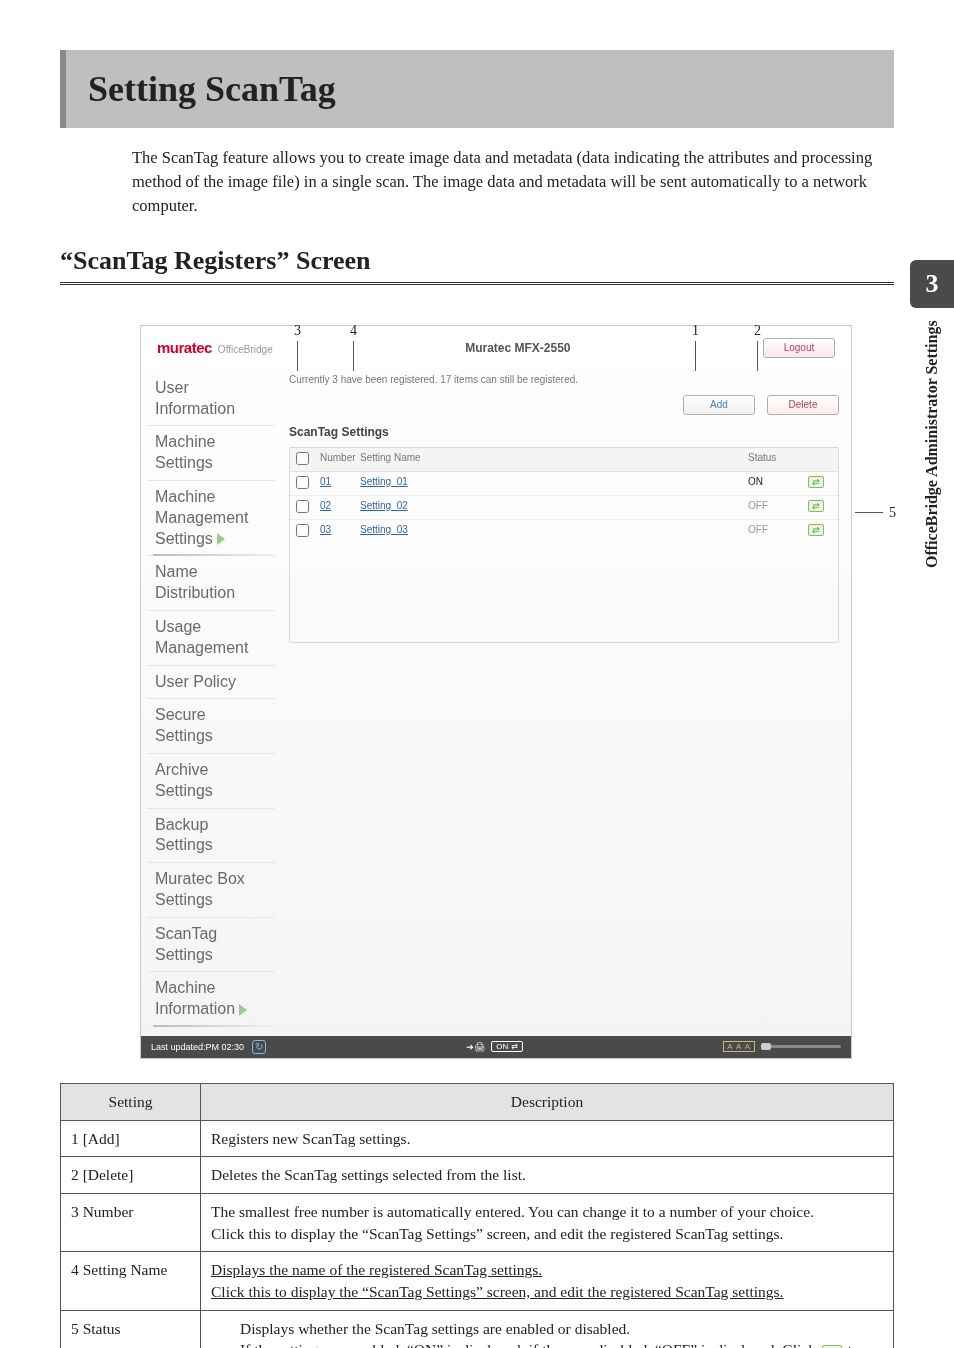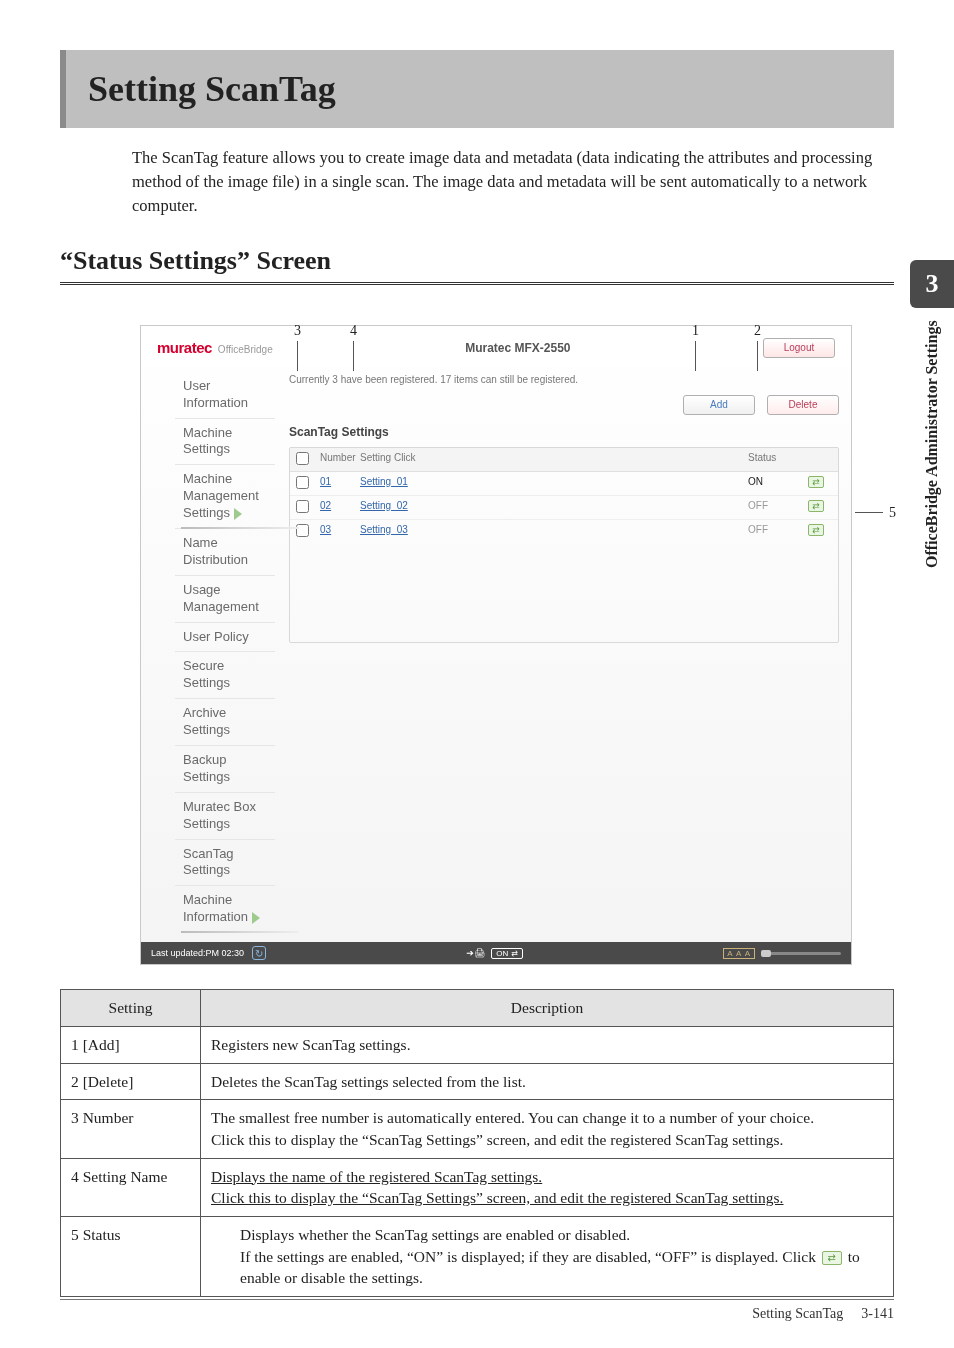--- a/index.html
+++ b/index.html
@@ -60,22 +60,22 @@
   .model { color:#555; font-size:12px; font-weight:bold; }
   .logout-btn {
     width:72px; height:20px; border:1px solid #b0b0b0; border-radius:3px;
     background: linear-gradient(#ffffff, #ffe6e6); color:#bb3d59; font-size:10px;
     display:flex; align-items:center; justify-content:center; cursor:pointer;
   }
 
   .app-body { display:flex; }
   .sidebar { width:140px; padding:6px 6px 10px 6px; }
   .sidebar-item {
-    padding:6px 8px; color:#6a6a6a; font-size:13px; border-top:1px solid #e6e6e6;
-    cursor:pointer; line-height:1.3;margin-left:28px;
+    padding:6px 8px; color:#6a6a6a; font-size:16px; border-top:1px solid #e6e6e6;
+    cursor:pointer; line-height:1.3;
   }
   .sidebar-item:first-child { border-top:none; }
   .sidebar-item.group-end { position:relative; }
   .sidebar-item.group-end::after {
     content:""; position:absolute; left:6px; bottom:-1px; width:118px; height:2px;
     background: linear-gradient(90deg, #bbb, #eee);
   }
   .tri { display:inline-block; width:0; height:0; border-left:8px solid #9fca8d; border-top:6px solid transparent; border-bottom:6px solid transparent; vertical-align:middle; margin-left:4px; }
 
   .main { flex:1; padding:8px 12px 10px 8px; }
@@ -158,21 +158,21 @@
   <div class="side-label">
       <span>OfficeBridge Administrator Settings</span>
     </div>
 
   <div class="title-bar">
     <h1>Setting ScanTag</h1>
   </div>
 
   <p class="intro">The ScanTag feature allows you to create image data and metadata (data indicating the attributes and processing method of the image file) in a single scan. The image data and metadata will be sent automatically to a network computer.</p>
 
-  <h2 class="subheading">“Status Settings” Screen</h2>
+  <h2 class="subheading">“ScanTag Registers” Screen</h2>
 
   <div class="screenshot-wrap">
     <div class="callouts">
       <div class="callout-top c3">
           <span>3</span>
           <div class="line"></div>
         </div>
       <div class="callout-top c4">
           <span>4</span>
           <div class="line"></div>
@@ -228,21 +228,21 @@
             <div class="btn delete">
                 <span>Delete</span>
               </div>
           </div>
           <div class="panel-title">ScanTag Settings</div>
 
           <div class="grid">
             <div class="grid-head">
               <div class="col-chk"><input type="checkbox" style=""></div>
               <div class="col-num">Number</div>
-              <div class="col-name">Setting Click</div>
+              <div class="col-name">Setting Name</div>
               <div class="col-status">Status</div>
               <div class="col-toggle"></div>
             </div>
             <div class="grid-body-wrap">
               <div class="grid-row">
                 <div class="col-chk"><input type="checkbox" style=""></div>
                 <div class="col-num">01</div>
                 <div class="col-name"><a>Setting_01</a></div>
                 <div class="col-status">ON</div>
                 <div class="col-toggle"><span class="toggle-icon">⇄</span></div>

